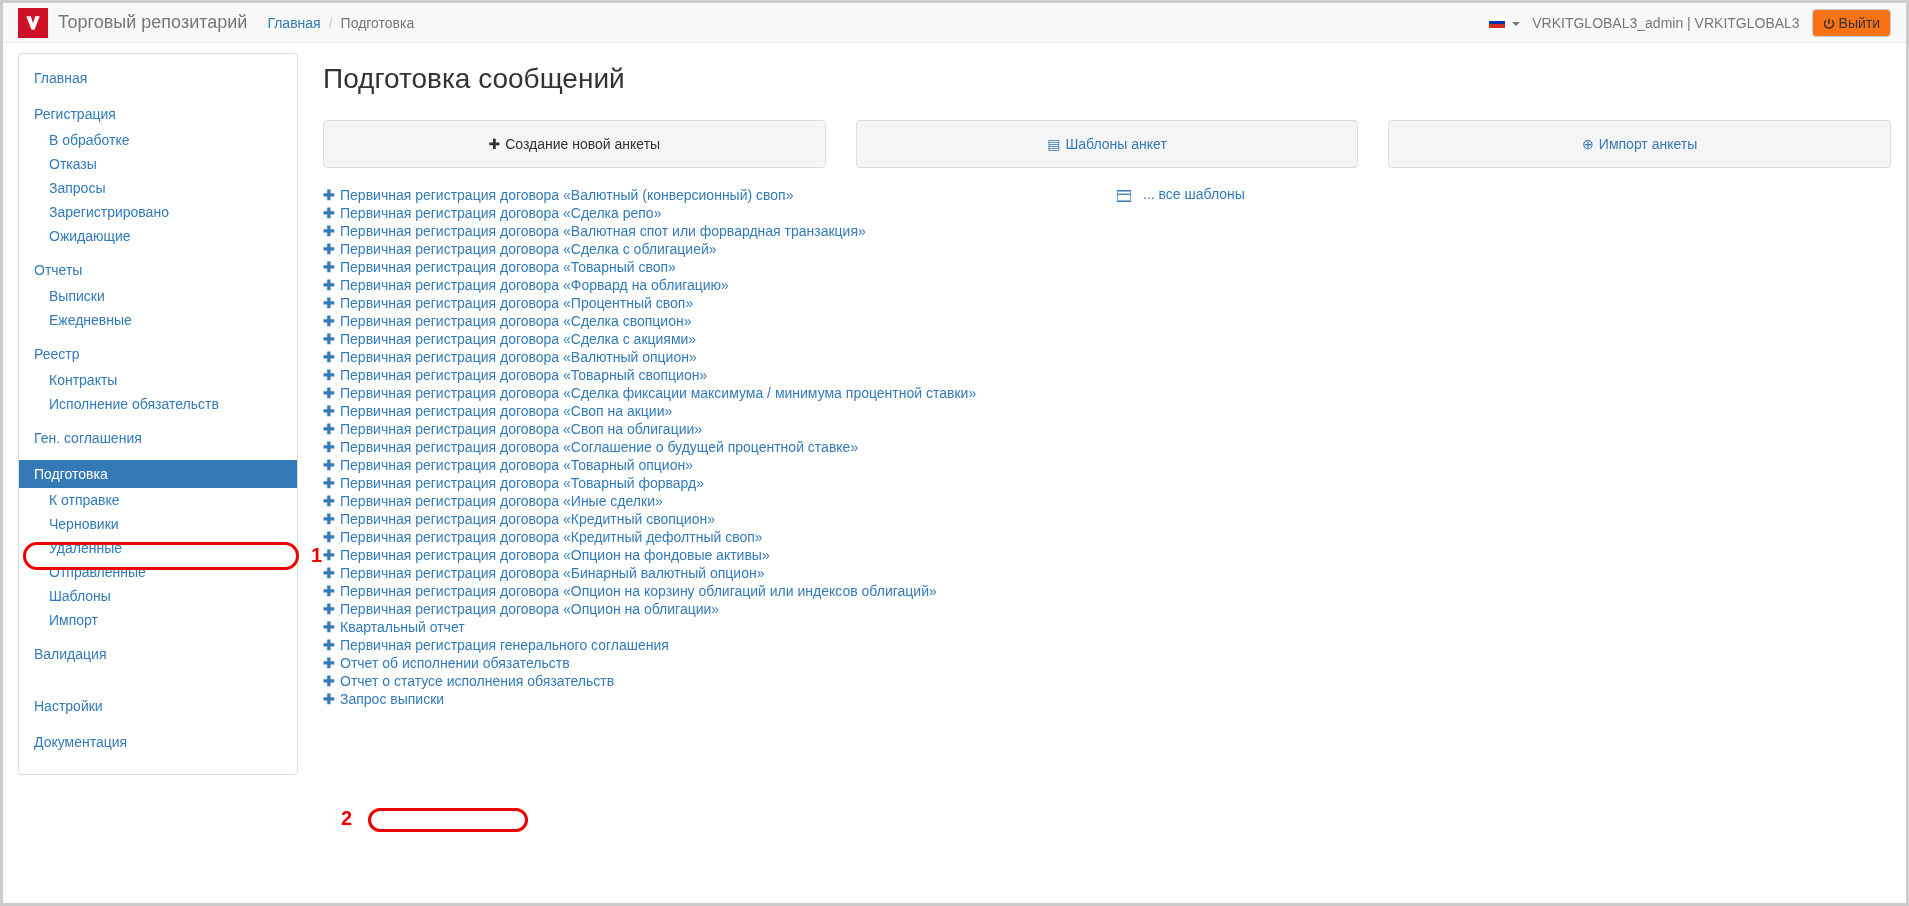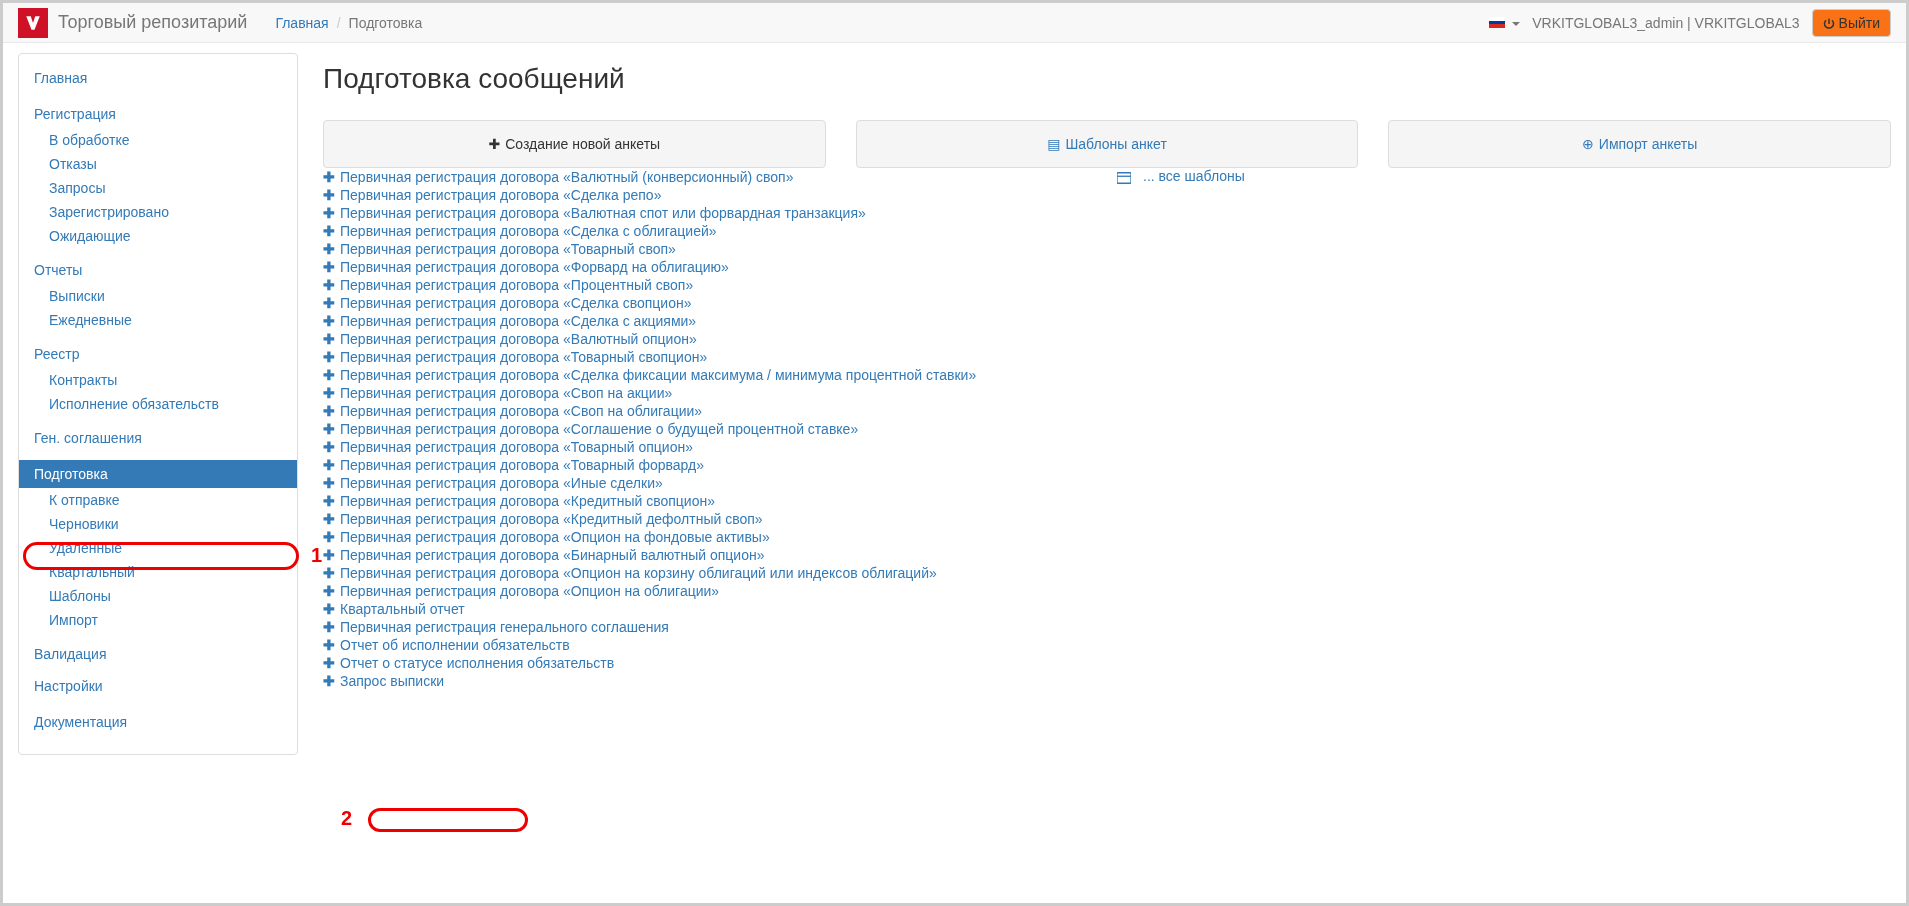--- a/index.html
+++ b/index.html
@@ -1,38 +1,38 @@
 <!DOCTYPE html>
 <html><head>
 <meta charset="utf-8">
 <style>
 *{box-sizing:border-box;margin:0;padding:0}
 body{font-family:"Helvetica Neue",Helvetica,Arial,sans-serif;font-size:14px;color:#333;background:#fff;border:3px solid #ccc;width:1909px;height:906px;position:relative}
 .topbar{height:40px;background:#f8f8f8;border-bottom:1px solid #e7e7e7;display:flex;align-items:center;padding:0 15px}
 .logo{width:30px;height:30px;background:#ce1126;display:flex;align-items:center;justify-content:center;margin-right:10px}
 .logo svg{width:18px;height:18px;fill:#fff}
-.brand{font-size:18px;color:#777;margin-right:28px}
+.brand{font-size:18px;color:#777;margin-right:20px}
 .breadcrumb{display:flex;align-items:center;font-size:14px}
 .breadcrumb a{color:#337ab7;text-decoration:none}
 .breadcrumb .sep{color:#ccc;margin:0 8px}
 .breadcrumb .cur{color:#777}
 .spacer{flex:1}
 .flag{width:16px;height:11px;background:linear-gradient(to bottom,#fff 33%,#0039a6 33%,#0039a6 66%,#d52b1e 66%);margin-right:5px;display:inline-block}
 .caret{display:inline-block;width:0;height:0;margin-left:2px;vertical-align:middle;border-top:4px solid #777;border-right:4px solid transparent;border-left:4px solid transparent}
 .userinfo{color:#777;margin:0 12px}
 .btn{display:inline-block;padding:5px 10px;background:#f97316;border:1px solid #ccc;border-radius:4px;color:#333;cursor:pointer;text-decoration:none;font-size:14px}
 .container{display:flex;padding:10px 15px}
 .sidebar{width:280px;border:1px solid #ddd;border-radius:4px;padding:10px 0;background:#fff;align-self:flex-start}
 .nav-section{margin-bottom:8px}
 .nav-head{padding:6px 15px;color:#337ab7;cursor:pointer}
 .nav-sub{padding:4px 15px 4px 30px;color:#337ab7;cursor:pointer}
 .nav-active{background:#337ab7;color:#fff;border-radius:0}
 .main{flex:1;padding:0 0 0 25px}
 h1{font-size:28px;font-weight:500;color:#333;margin:10px 0 25px}
-.panels{display:flex;gap:30px;}
+.panels{display:flex;gap:30px;margin-bottom:18px}
 .panel{flex:1;background:#f5f5f5;border:1px solid #ddd;border-radius:4px;padding:15px;text-align:center;color:#333;cursor:pointer}
 .panel.link{color:#337ab7}
 .panel .ico{margin-right:5px}
 .cols{display:flex;gap:24px}
 .col-wide{flex:0 0 770px}
 .col-narrow{flex:1}
 .link-list{list-style:none}
 .link-list li{padding:1px 0;color:#337ab7}
 .link-list li a{color:#337ab7;text-decoration:none;cursor:pointer}
 .plus{color:#337ab7;font-weight:bold;margin-right:5px;display:inline-block;width:12px}
@@ -92,26 +92,26 @@
       <div class="nav-sub">Исполнение обязательств</div>
     </div>
     <div class="nav-section">
         <div class="nav-head">Ген. соглашения</div>
       </div>
     <div class="nav-section">
       <div class="nav-head nav-active">Подготовка</div>
       <div class="nav-sub">К отправке</div>
       <div class="nav-sub">Черновики</div>
       <div class="nav-sub">Удаленные</div>
-      <div class="nav-sub">Квартальный</div>
+      <div class="nav-sub">Отправленные</div>
       <div class="nav-sub">Шаблоны</div>
       <div class="nav-sub">Импорт</div>
     </div>
     <div class="nav-head">Валидация</div>
-    <div class="nav-section" style="margin-top:4px">
+    <div class="nav-section" style="margin-top:24px">
         <div class="nav-head">Настройки</div>
       </div>
     <div class="nav-section">
         <div class="nav-head">Документация</div>
       </div>
   </div>
 
   <div class="main">
     <h1>Подготовка сообщений</h1>
 

